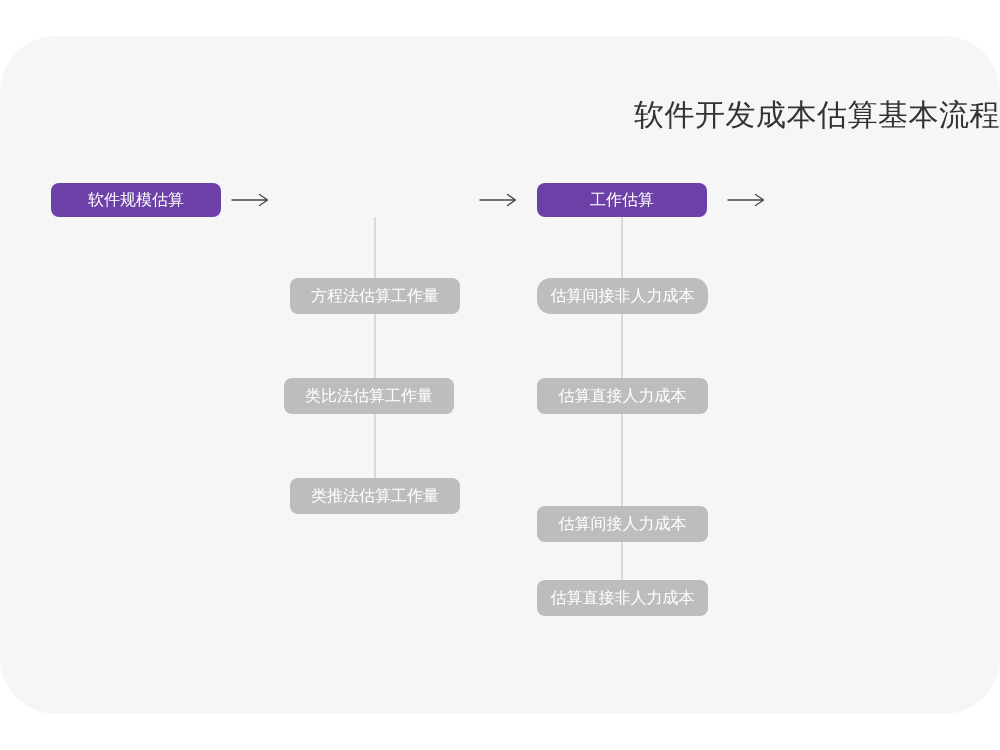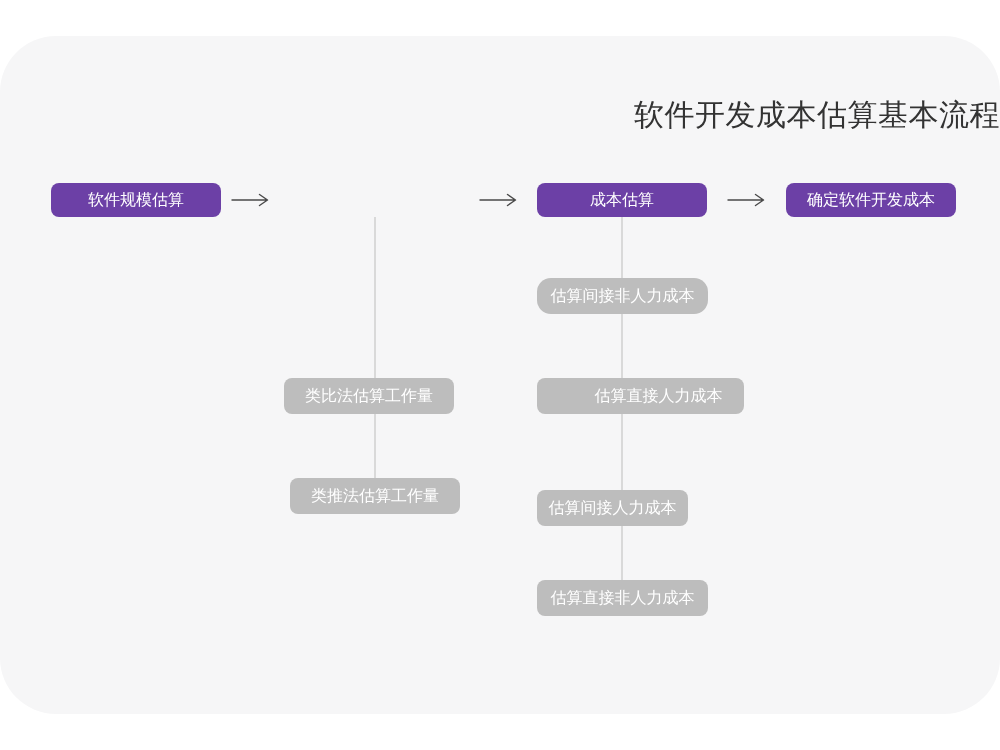--- a/index.html
+++ b/index.html
@@ -83,22 +83,22 @@
     z-index: 1;
   }
   .conn-left  { left: 374px; top: 217px; height: 280px; }
   .conn-right { left: 621px; top: 217px; height: 382px; }
   
   .w1 { left: 290px; top: 278px; }
   .w2 { left: 284px; top: 378px; }
   .w3 { left: 290px; top: 478px; }
   
   .c1 { left: 537px; top: 278px; width: 171px; border-radius: 14px; }
-  .c2 { left: 537px; top: 378px; width: 171px; padding-left: 36px; }
-  .c3 { left: 537px; top: 490px; width: 151px; }
+  .c2 { left: 537px; top: 378px; width: 171px; }
+  .c3 { left: 537px; top: 506px; width: 171px; }
   .c4 { left: 537px; top: 580px; width: 171px; }
 </style>
 </head>
 <body>
 
 <div class="diagram">
 
   <div class="stage-area"></div>
 
   <div class="title">软件开发成本估算基本流程</div>
@@ -114,30 +114,30 @@
     </svg>
   </span>
 
 
   <span class="h-arrow a2">
     <svg width="40" height="14" viewBox="0 0 40 14">
       <path d="M1 7 H36 M28.5 1.5 L36.5 7 L28.5 12.5" fill="none" stroke="#4A4A4A" stroke-width="1.4" stroke-linecap="round" stroke-linejoin="round"></path>
     </svg>
   </span>
 
-  <div class="node stage-node n3">成本估算</div>
+  <div class="node stage-node n3">工作估算</div>
 
   <span class="h-arrow a3">
     <svg width="40" height="14" viewBox="0 0 40 14">
       <path d="M1 7 H36 M28.5 1.5 L36.5 7 L28.5 12.5" fill="none" stroke="#4A4A4A" stroke-width="1.4" stroke-linecap="round" stroke-linejoin="round"></path>
     </svg>
   </span>
 
-  <div class="node stage-node n4">确定软件开发成本</div>
 
+  <div class="node sub-node w1">方程法估算工作量</div>
   <div class="node sub-node w2">类比法估算工作量</div>
   <div class="node sub-node w3">类推法估算工作量</div>
 
   <div class="node sub-node c1">估算间接非人力成本</div>
   <div class="node sub-node c2">估算直接人力成本</div>
   <div class="node sub-node c3">估算间接人力成本</div>
   <div class="node sub-node c4">估算直接非人力成本</div>
 
 </div>
 

